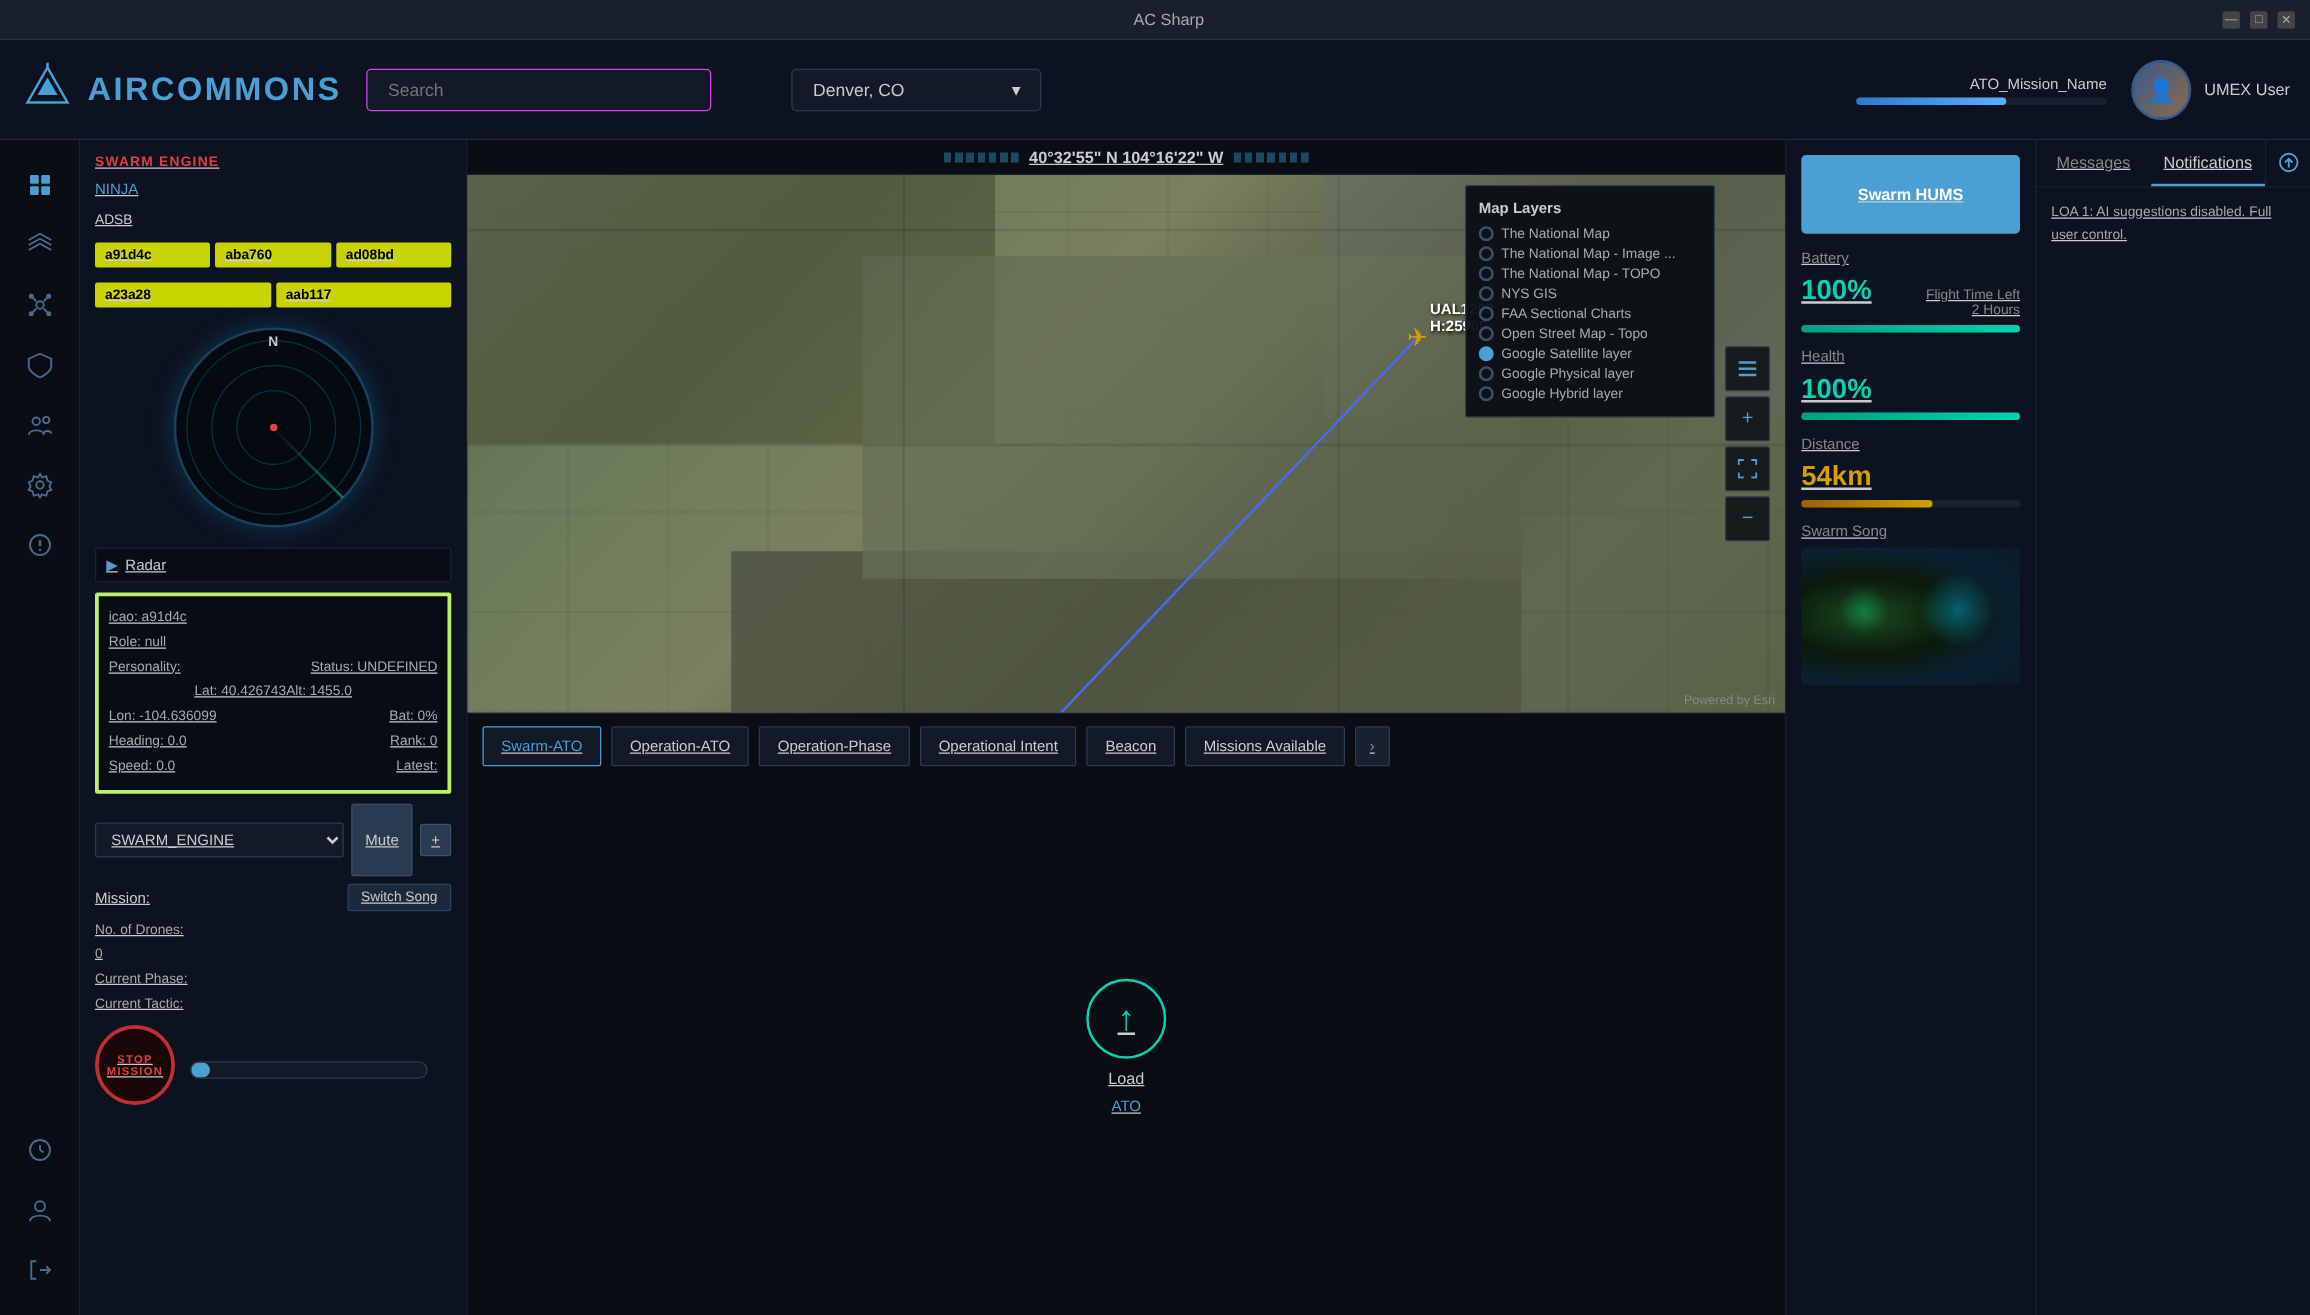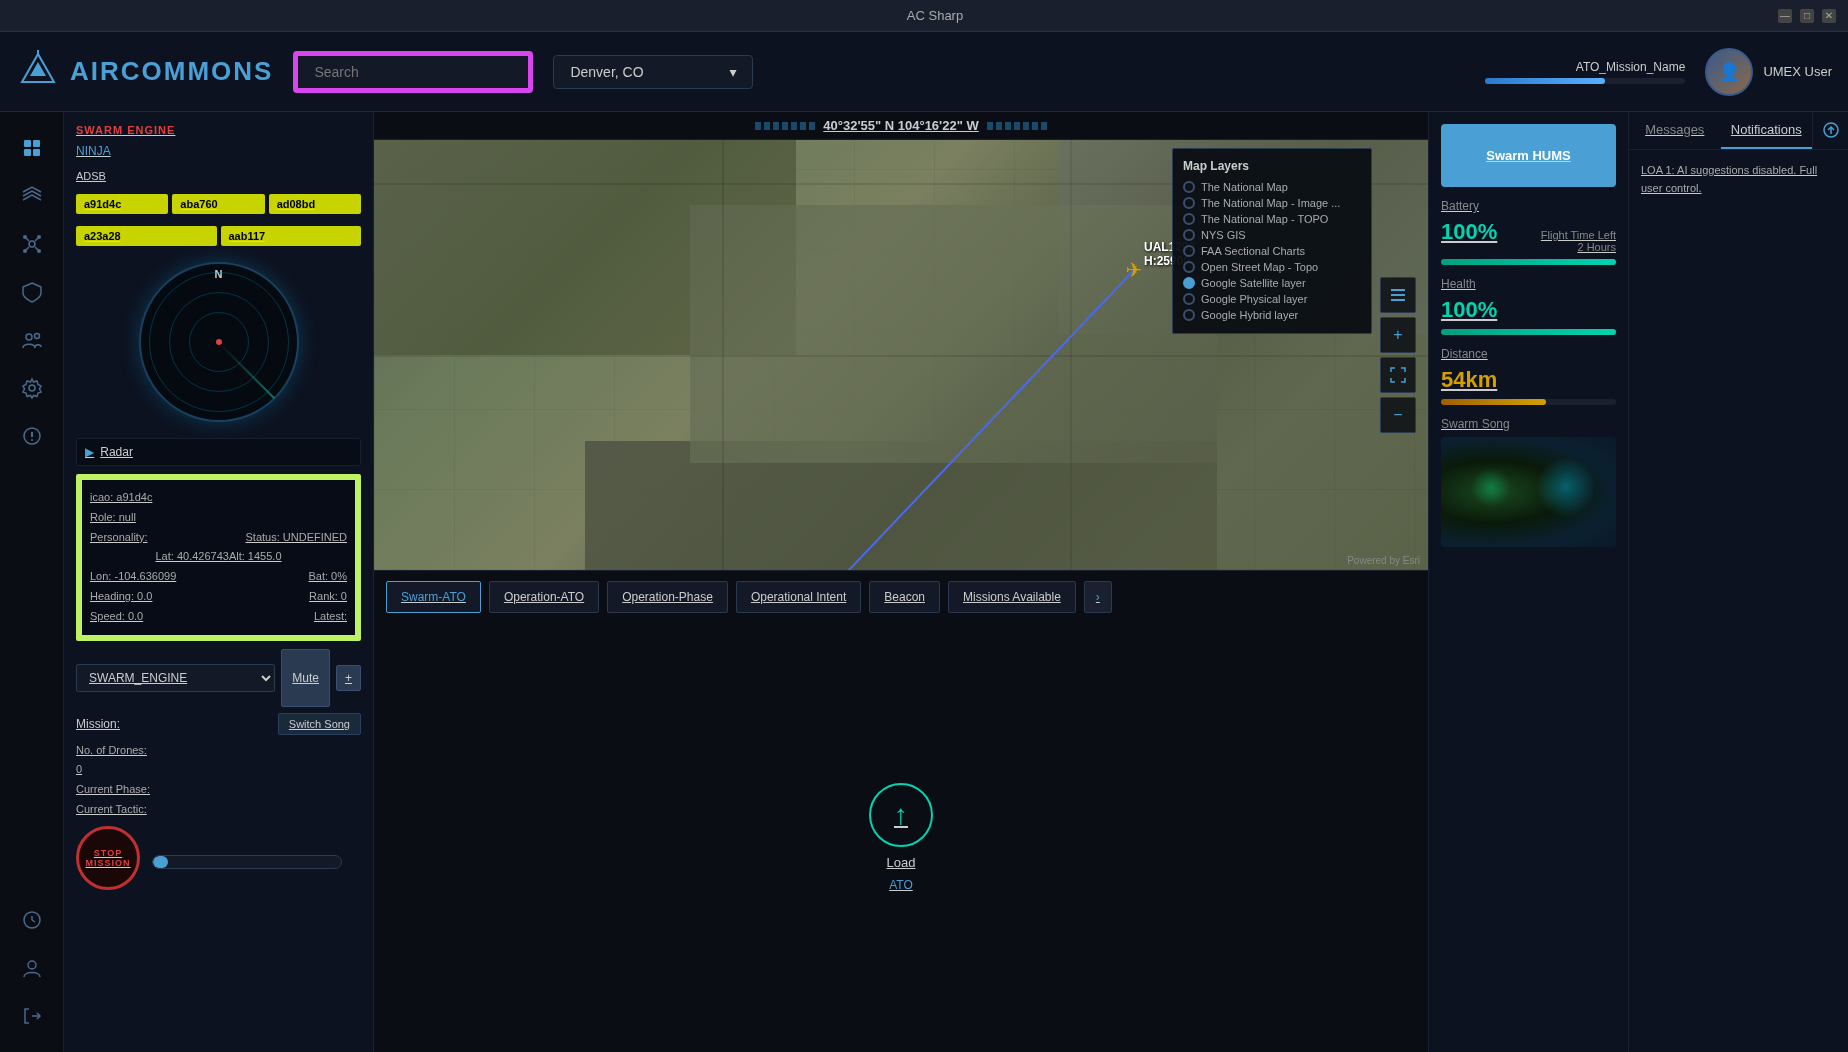--- a/index.html
+++ b/index.html
@@ -64,40 +64,41 @@
       gap: 10px;
     }
     #logo .logo-text {
       font-size: 26px;
       font-weight: bold;
       color: #4a9fd4;
       letter-spacing: 2px;
     }
     #search-box {
       background: #141928;
-      border: 5px solid #d946ef;
+      border: 1px solid #d946ef;
       border-radius: 4px;
       padding: 8px 16px;
       color: #aaa;
-      width: 240px;
+      width: 276px;
       font-size: 14px;
       outline: none;
     }
     #location-select {
       background: #141928;
       border: 1px solid #2a3a50;
       border-radius: 4px;
       padding: 8px 16px;
       color: #ccc;
       width: 200px;
       font-size: 14px;
       cursor: pointer;
       display: flex;
       align-items: center;
       justify-content: space-between;
+      margin-left: 44px;
     }
     .spacer { flex: 1; }
     #mission-info {
       display: flex;
       flex-direction: column;
       align-items: flex-end;
       gap: 4px;
     }
     #mission-bar {
       width: 200px;
@@ -256,21 +257,21 @@
       background: linear-gradient(90deg, transparent, rgba(0,200,150,0.6));
       top: 50%;
       left: 50%;
       transform-origin: left center;
       transform: rotate(45deg);
     }
 
     
     .info-panel {
       background: #080c16;
-      border: 6px solid #bef264;
+      border: 3px solid #bef264;
       border-radius: 2px;
       padding: 8px;
       font-size: 11px;
       line-height: 1.8;
       color: #aaa;
     }
 
     
     .engine-controls {
       display: flex;

